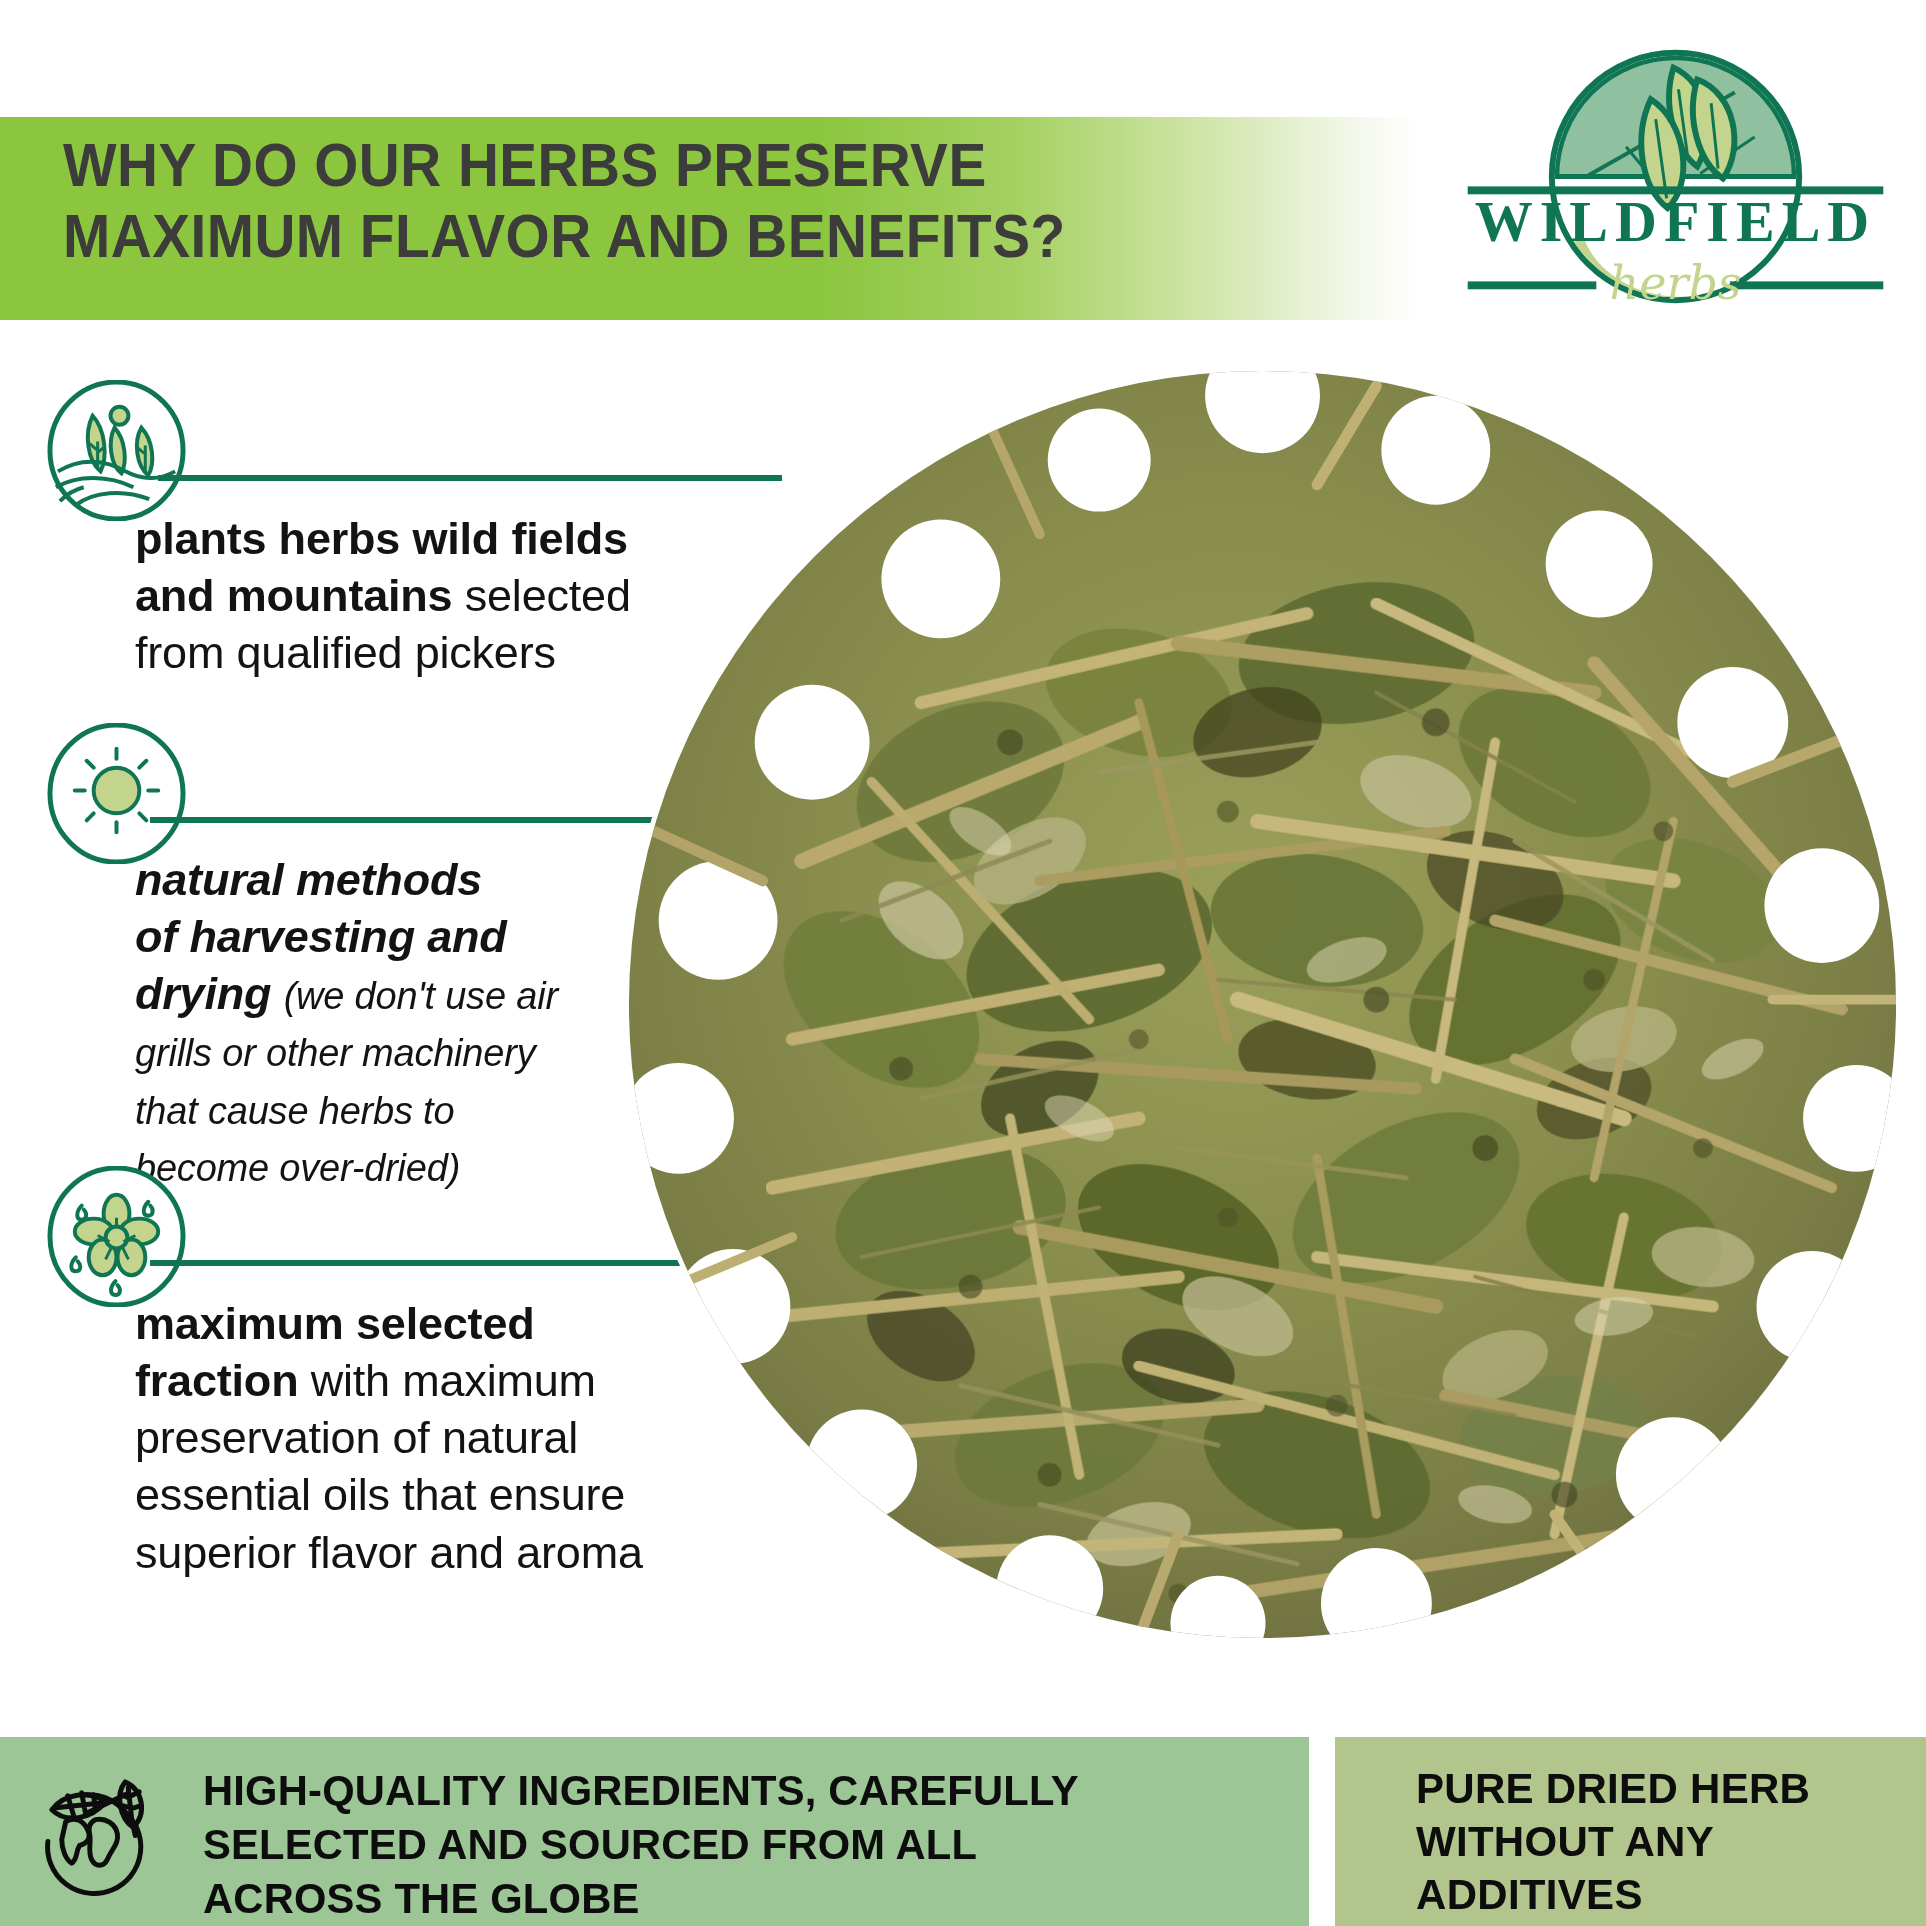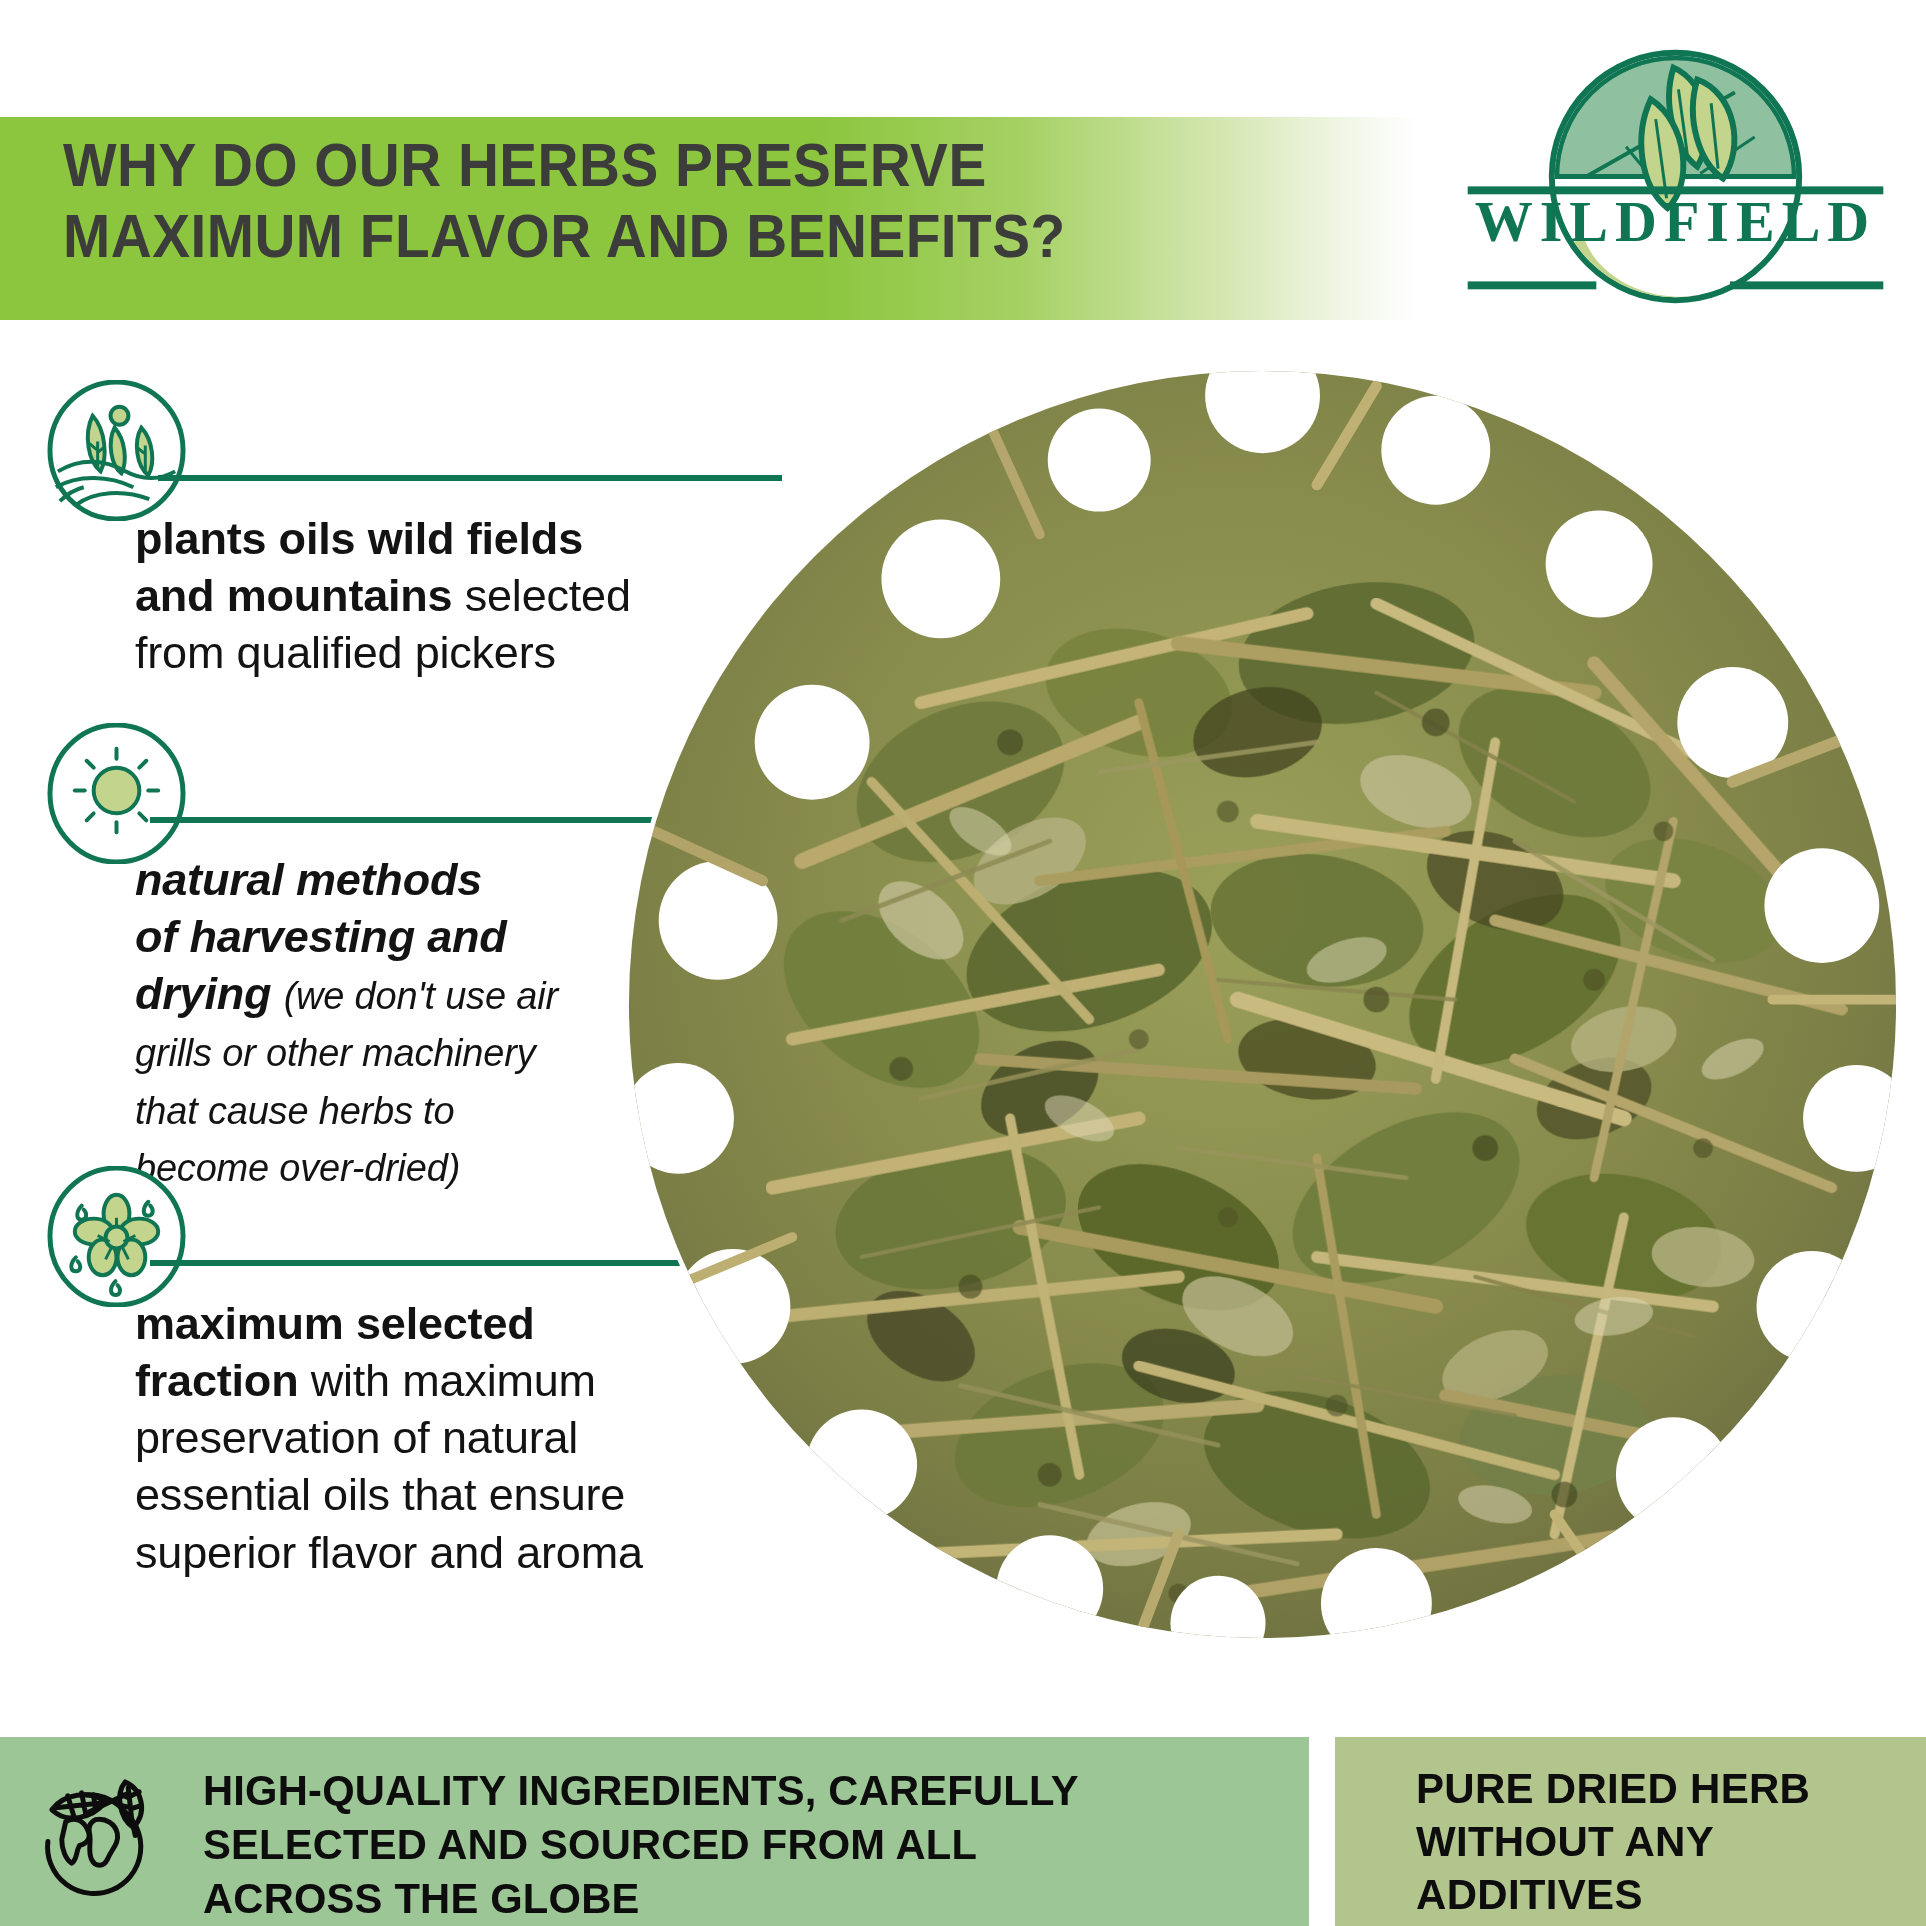--- a/index.html
+++ b/index.html
@@ -192,20 +192,23 @@
     <path d="M220 92 L231 172" fill="none" stroke="#0f7553" stroke-width="3"></path>
 
     <rect x="30" y="160" width="420" height="8" fill="#0f7553"></rect>
 
     <rect x="30" y="256" width="130" height="8" fill="#0f7553"></rect>
     <rect x="295" y="256" width="155" height="8" fill="#0f7553"></rect>
   </svg>
   <div style="position:absolute;left:0;top:160px;width:475px;text-align:center;
               font-family:'Liberation Serif',serif;font-size:58px;letter-spacing:7px;
               color:#0f7553;font-weight:bold;">WILDFIELD</div>
+  <div style="position:absolute;left:0;top:228px;width:475px;text-align:center;
+              font-family:'DejaVu Serif',serif;font-style:italic;font-size:46px;
+              color:#c3d48c;">herbs</div>
 </div>
 
 <div id="feat1-icon" class="feature-icon-wrap">
   <svg viewBox="0 0 142 142" width="141" height="141">
     <ellipse cx="71" cy="71" rx="67" ry="69" fill="#ffffff" stroke="#0f7553" stroke-width="5"></ellipse>
 
     <path d="M47 36 C60 50 62 78 55 92 C42 82 38 54 47 36 Z" fill="#c3d48c" stroke="#0f7553" stroke-width="4"></path>
     <path d="M69 48 C80 60 82 82 76 94 C65 86 62 62 69 48 Z" fill="#c3d48c" stroke="#0f7553" stroke-width="4"></path>
     <path d="M96 48 C108 61 110 84 103 96 C91 87 88 62 96 48 Z" fill="#c3d48c" stroke="#0f7553" stroke-width="4"></path>
     <circle cx="74" cy="36" r="9" fill="#c3d48c" stroke="#0f7553" stroke-width="4"></circle>
@@ -213,21 +216,21 @@
     <path d="M100 66 L100 92 M99 74 L92 68" fill="none" stroke="#0f7553" stroke-width="3"></path>
 
     <path d="M12 92 C35 78 60 80 80 92 C98 102 116 100 130 92" fill="none" stroke="#0f7553" stroke-width="4"></path>
     <path d="M10 108 C32 95 64 96 88 108" fill="none" stroke="#0f7553" stroke-width="4"></path>
     <path d="M30 126 C48 112 78 110 104 120" fill="none" stroke="#0f7553" stroke-width="4"></path>
     <path d="M14 122 C22 114 30 110 38 108" fill="none" stroke="#0f7553" stroke-width="4"></path>
   </svg>
 </div>
 <div id="feat1-line" class="feature-divider"></div>
 <div id="feat1-text" class="feature-text">
-  <b style="white-space:pre-line">plants oils wild fields
+  <b style="white-space:pre-line">plants herbs wild fields
 and mountains </b><span style="white-space:pre-line">selected
 from qualified pickers</span>
 </div>
 
 <div id="feat2-icon" class="feature-icon-wrap">
   <svg viewBox="0 0 142 142" width="141" height="141">
     <ellipse cx="71" cy="71" rx="67" ry="69" fill="#ffffff" stroke="#0f7553" stroke-width="5"></ellipse>
     <circle cx="71" cy="68" r="23" fill="#c3d48c" stroke="#0f7553" stroke-width="4"></circle>
     <g stroke="#0f7553" stroke-width="4" stroke-linecap="round">
       <line x1="71" y1="26" x2="71" y2="36"></line>

